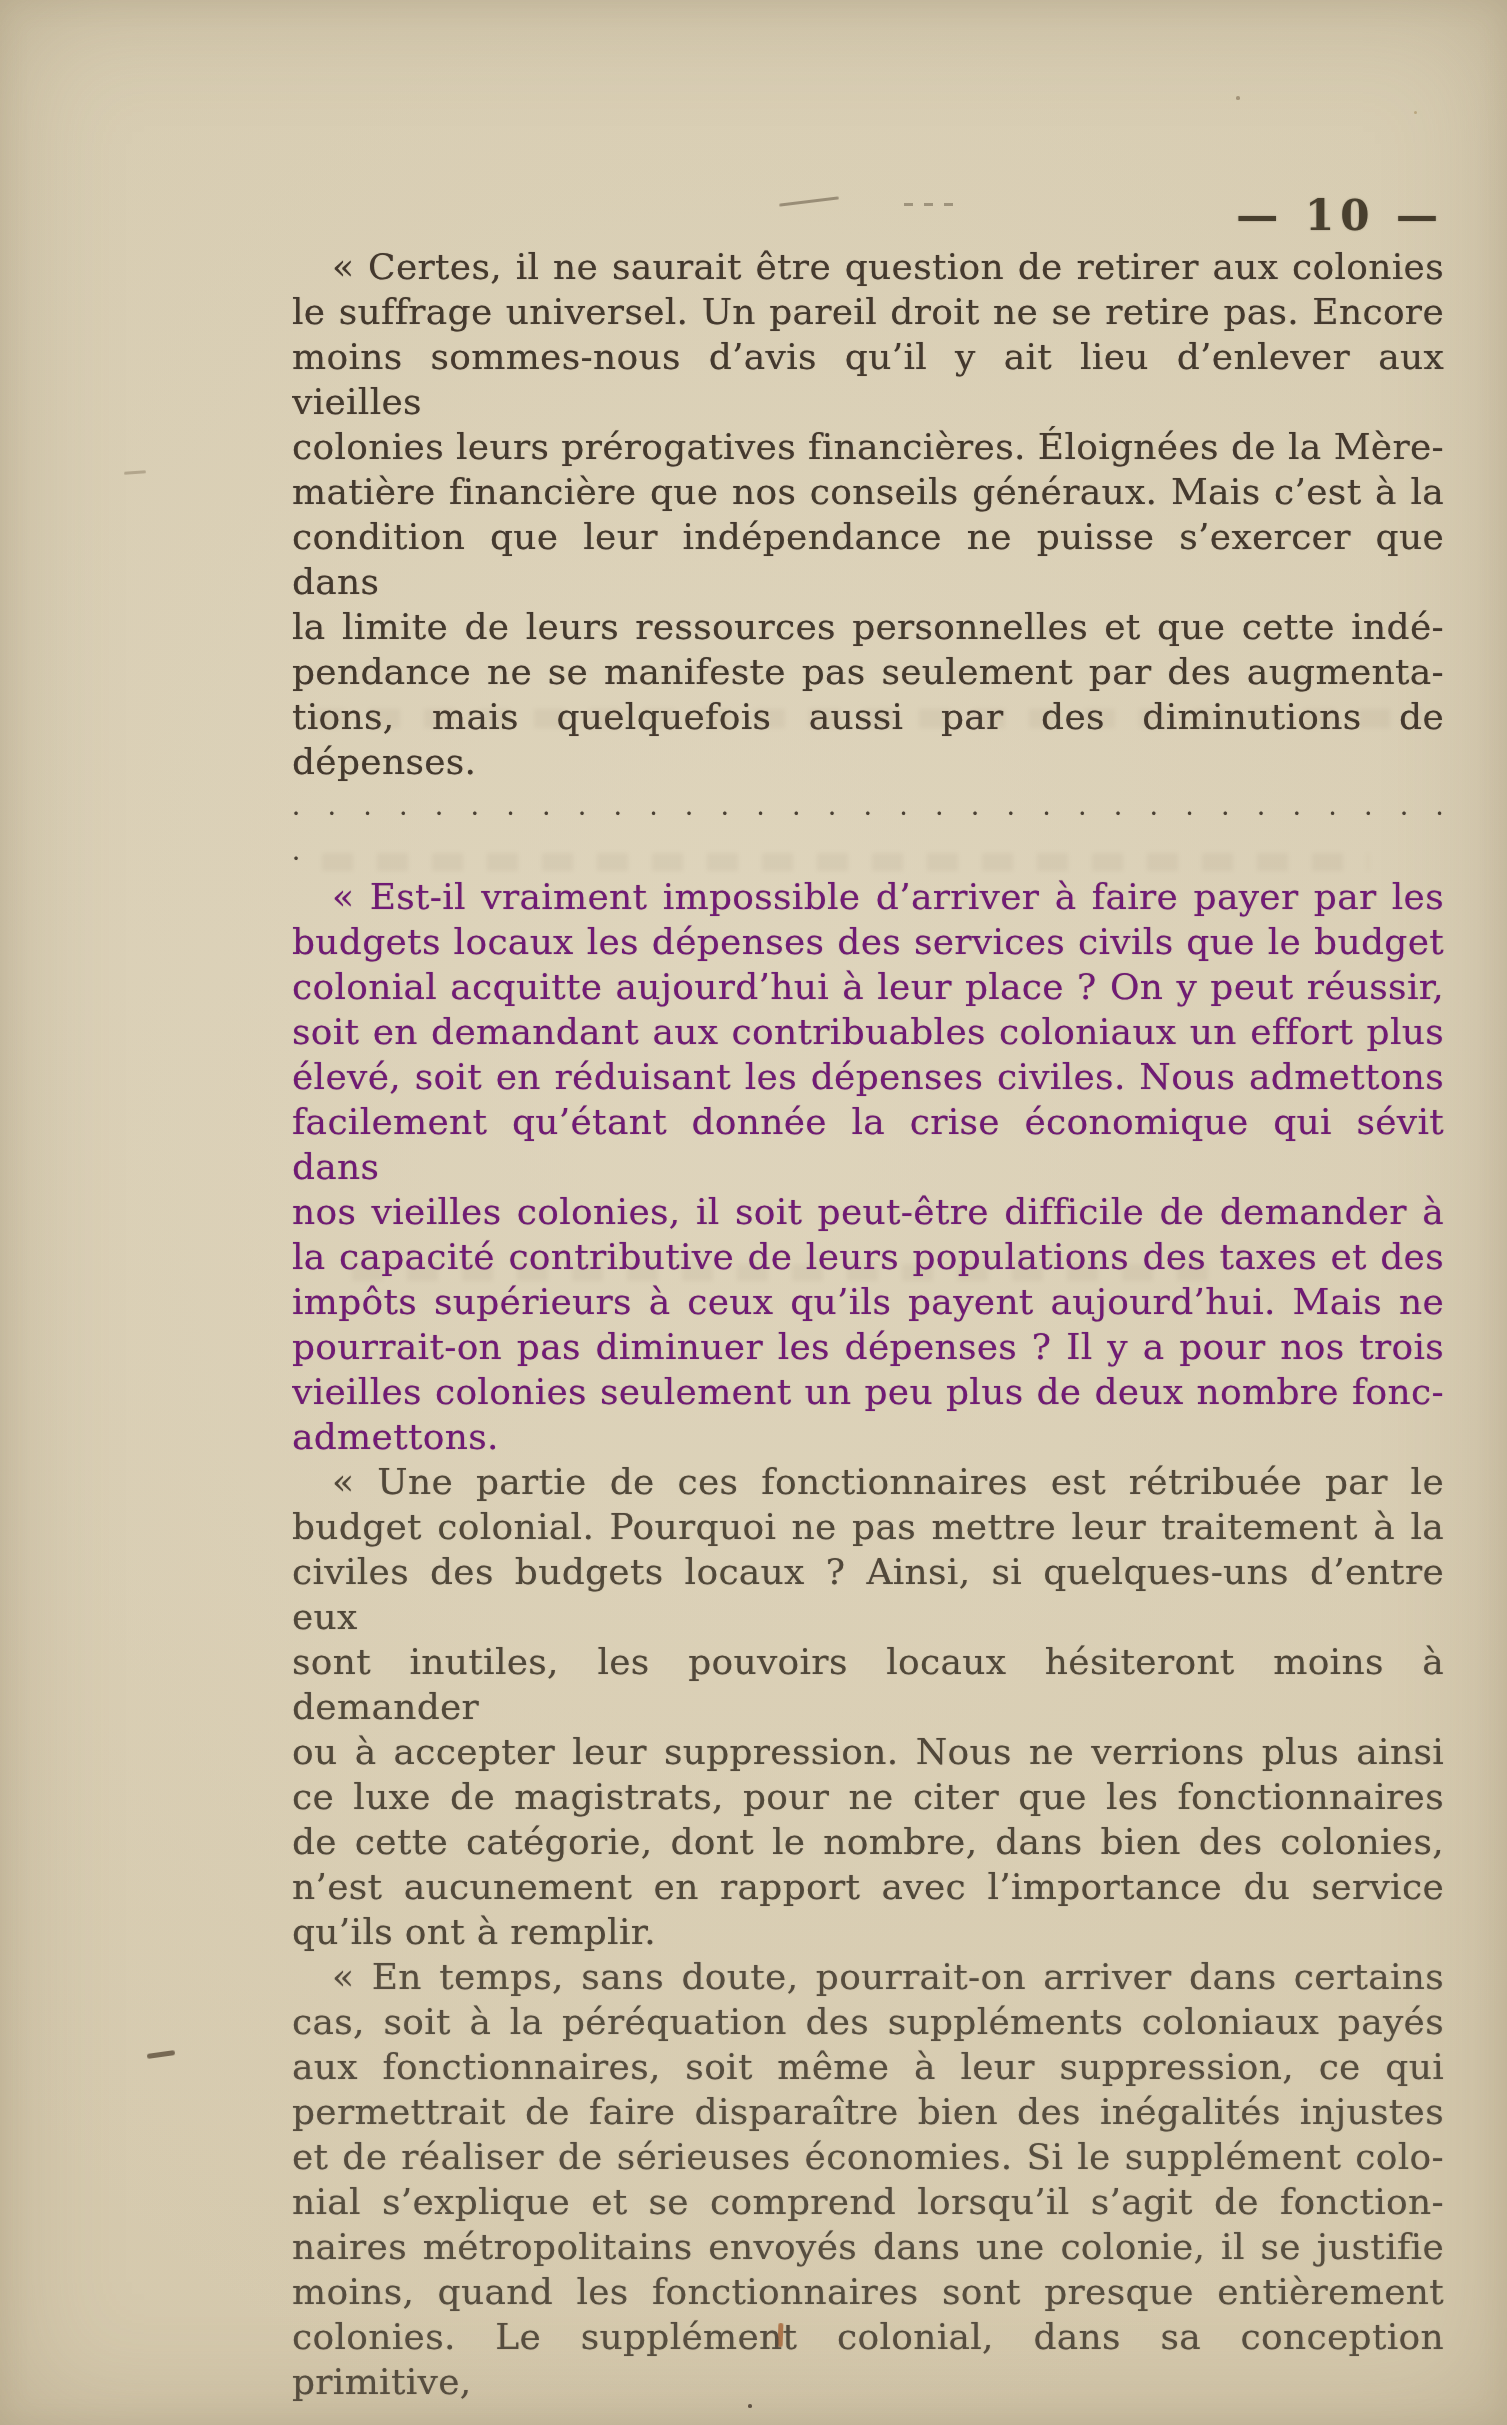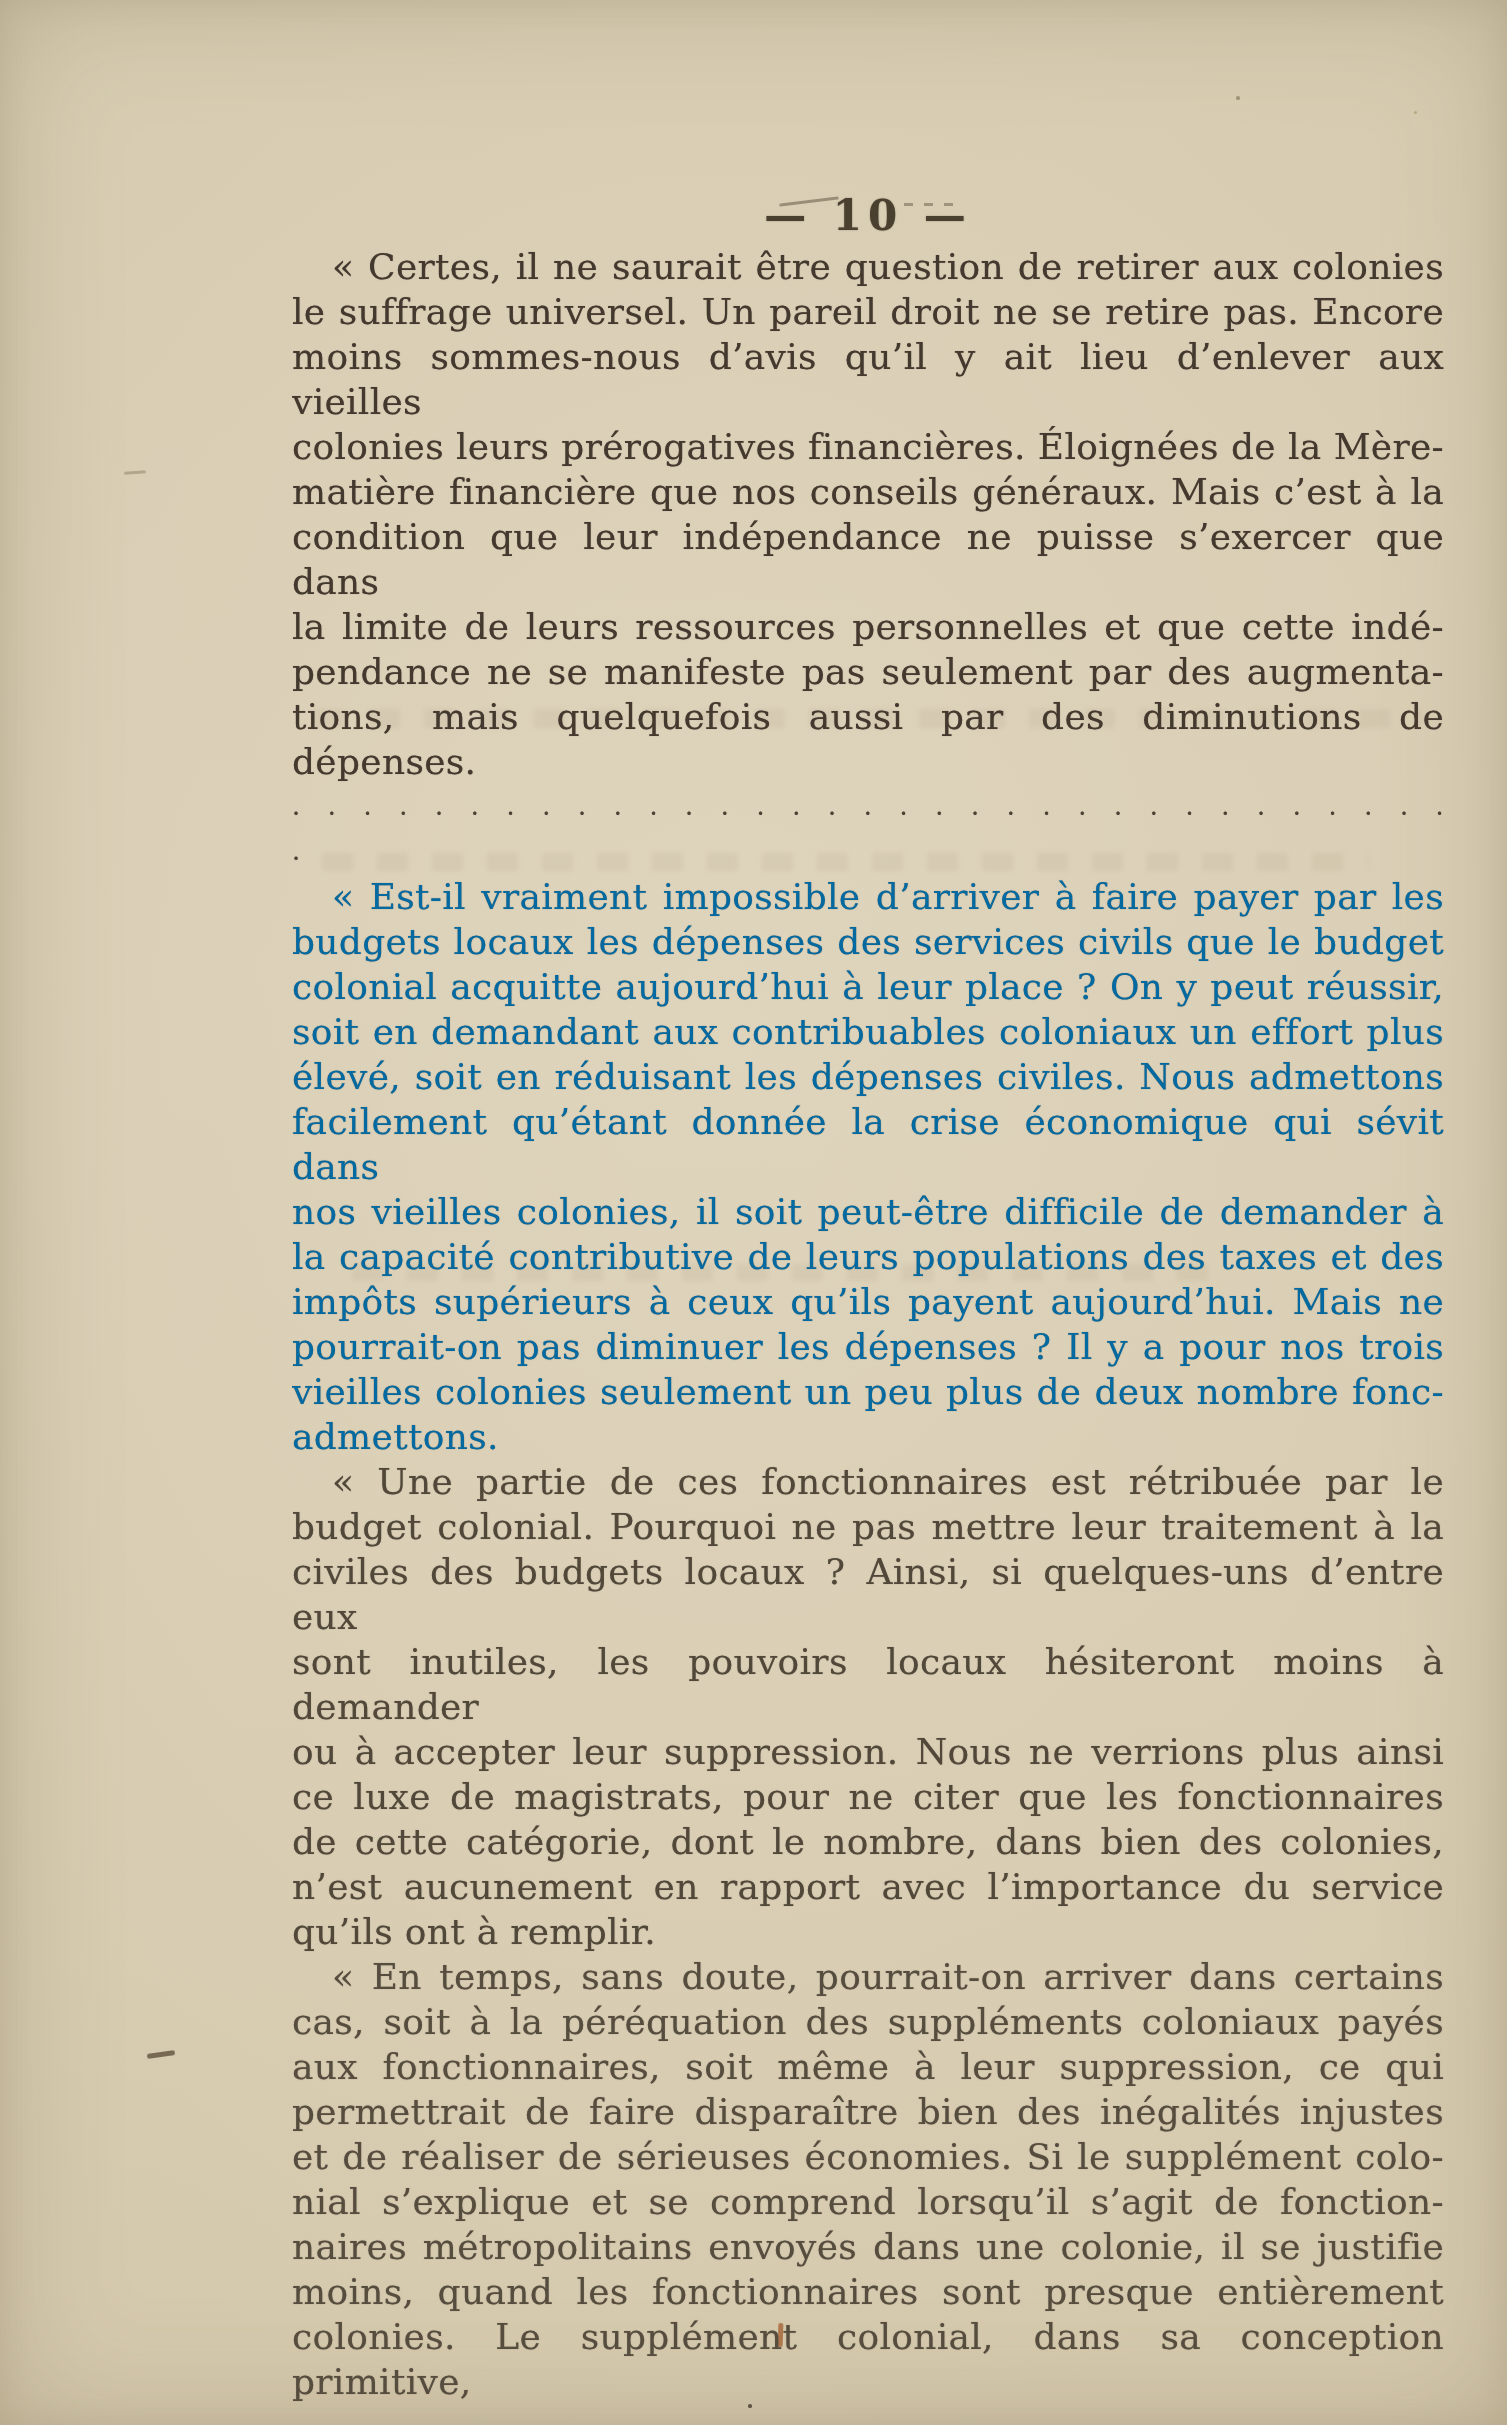--- a/index.html
+++ b/index.html
@@ -16,21 +16,21 @@
       radial-gradient(ellipse 130% 110% at 48% 42%, rgba(228,219,196,.55) 0%, rgba(215,204,177,0) 55%),
       linear-gradient(180deg,#d6cbb0 0%,#d8cdb3 40%,#d5c9ad 100%);
   }
   .vignette{
     position:absolute;inset:0;pointer-events:none;
     box-shadow:inset 0 0 120px rgba(118,99,68,.28), inset 0 0 30px rgba(118,99,68,.12);
   }
   .page-number{
     position:absolute;
     left:292px;top:191px;width:1152px;
-    text-align:center;
+    text-align:right;
     font-size:42px;font-weight:bold;
     letter-spacing:6px;
     color:#49402f;
     text-shadow:0 0 1.5px rgba(73,64,47,.55);
   }
   .text-block{
     position:absolute;
     left:292px;top:244px;width:1152px;
     font-size:36px;
     line-height:45px;
@@ -38,21 +38,21 @@
   }
   .line{
     text-align:justify;
     text-align-last:justify;
     overflow:hidden;
     white-space:normal;
   }
   .line.indent{text-indent:40px;}
   .line.short{text-align-last:left;}
   .p1{color:#44392e;text-shadow:0 0 0.8px rgba(68,57,46,.6);}
-  .p2{color:#0369a1;text-shadow:0 0 1px rgba(74,64,52,.55);}
+  .p2{color:#701a75;text-shadow:0 0 1px rgba(74,64,52,.55);}
   .p3{color:#51483a;text-shadow:0 0 1px rgba(81,72,58,.5);}
   .p4{color:#564d3f;text-shadow:0 0 1.1px rgba(86,77,63,.5);}
   .dots{
     font-size:25.4px;
     word-spacing:18px;
     color:#4a4034;
     text-shadow:0 0 0.7px rgba(74,64,52,.6);
   }
   
   .mark{position:absolute;pointer-events:none;}

